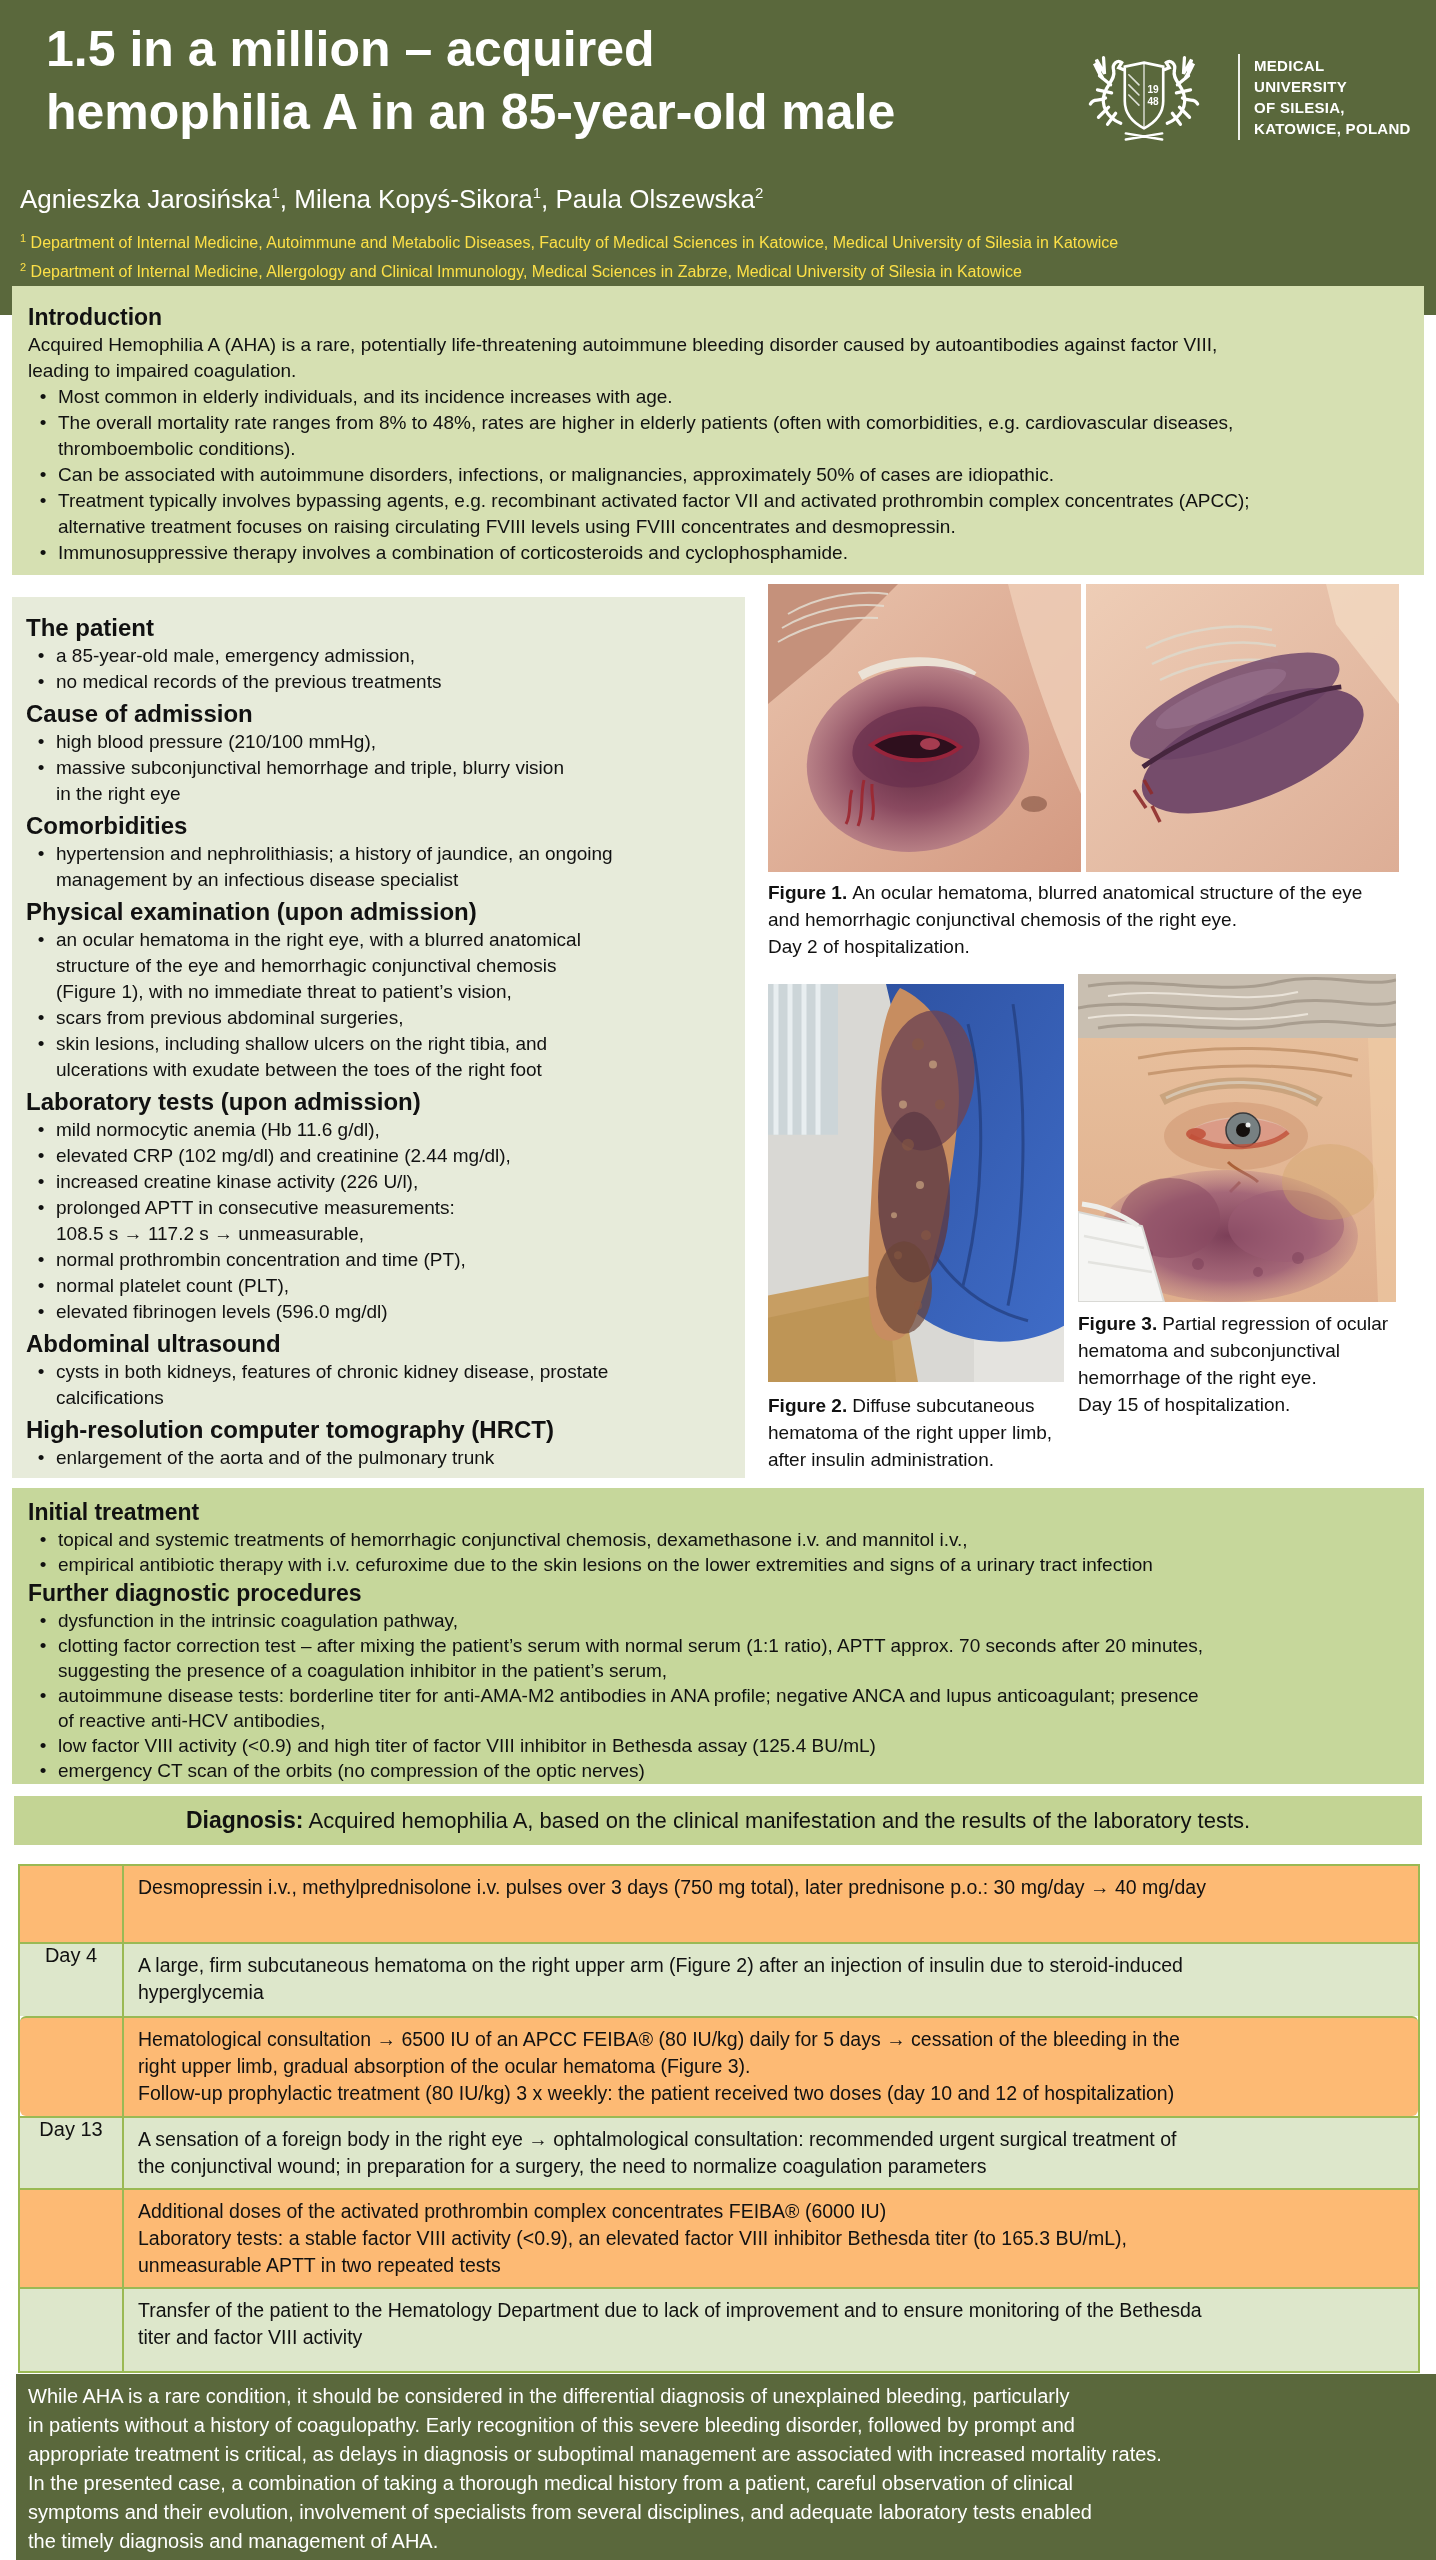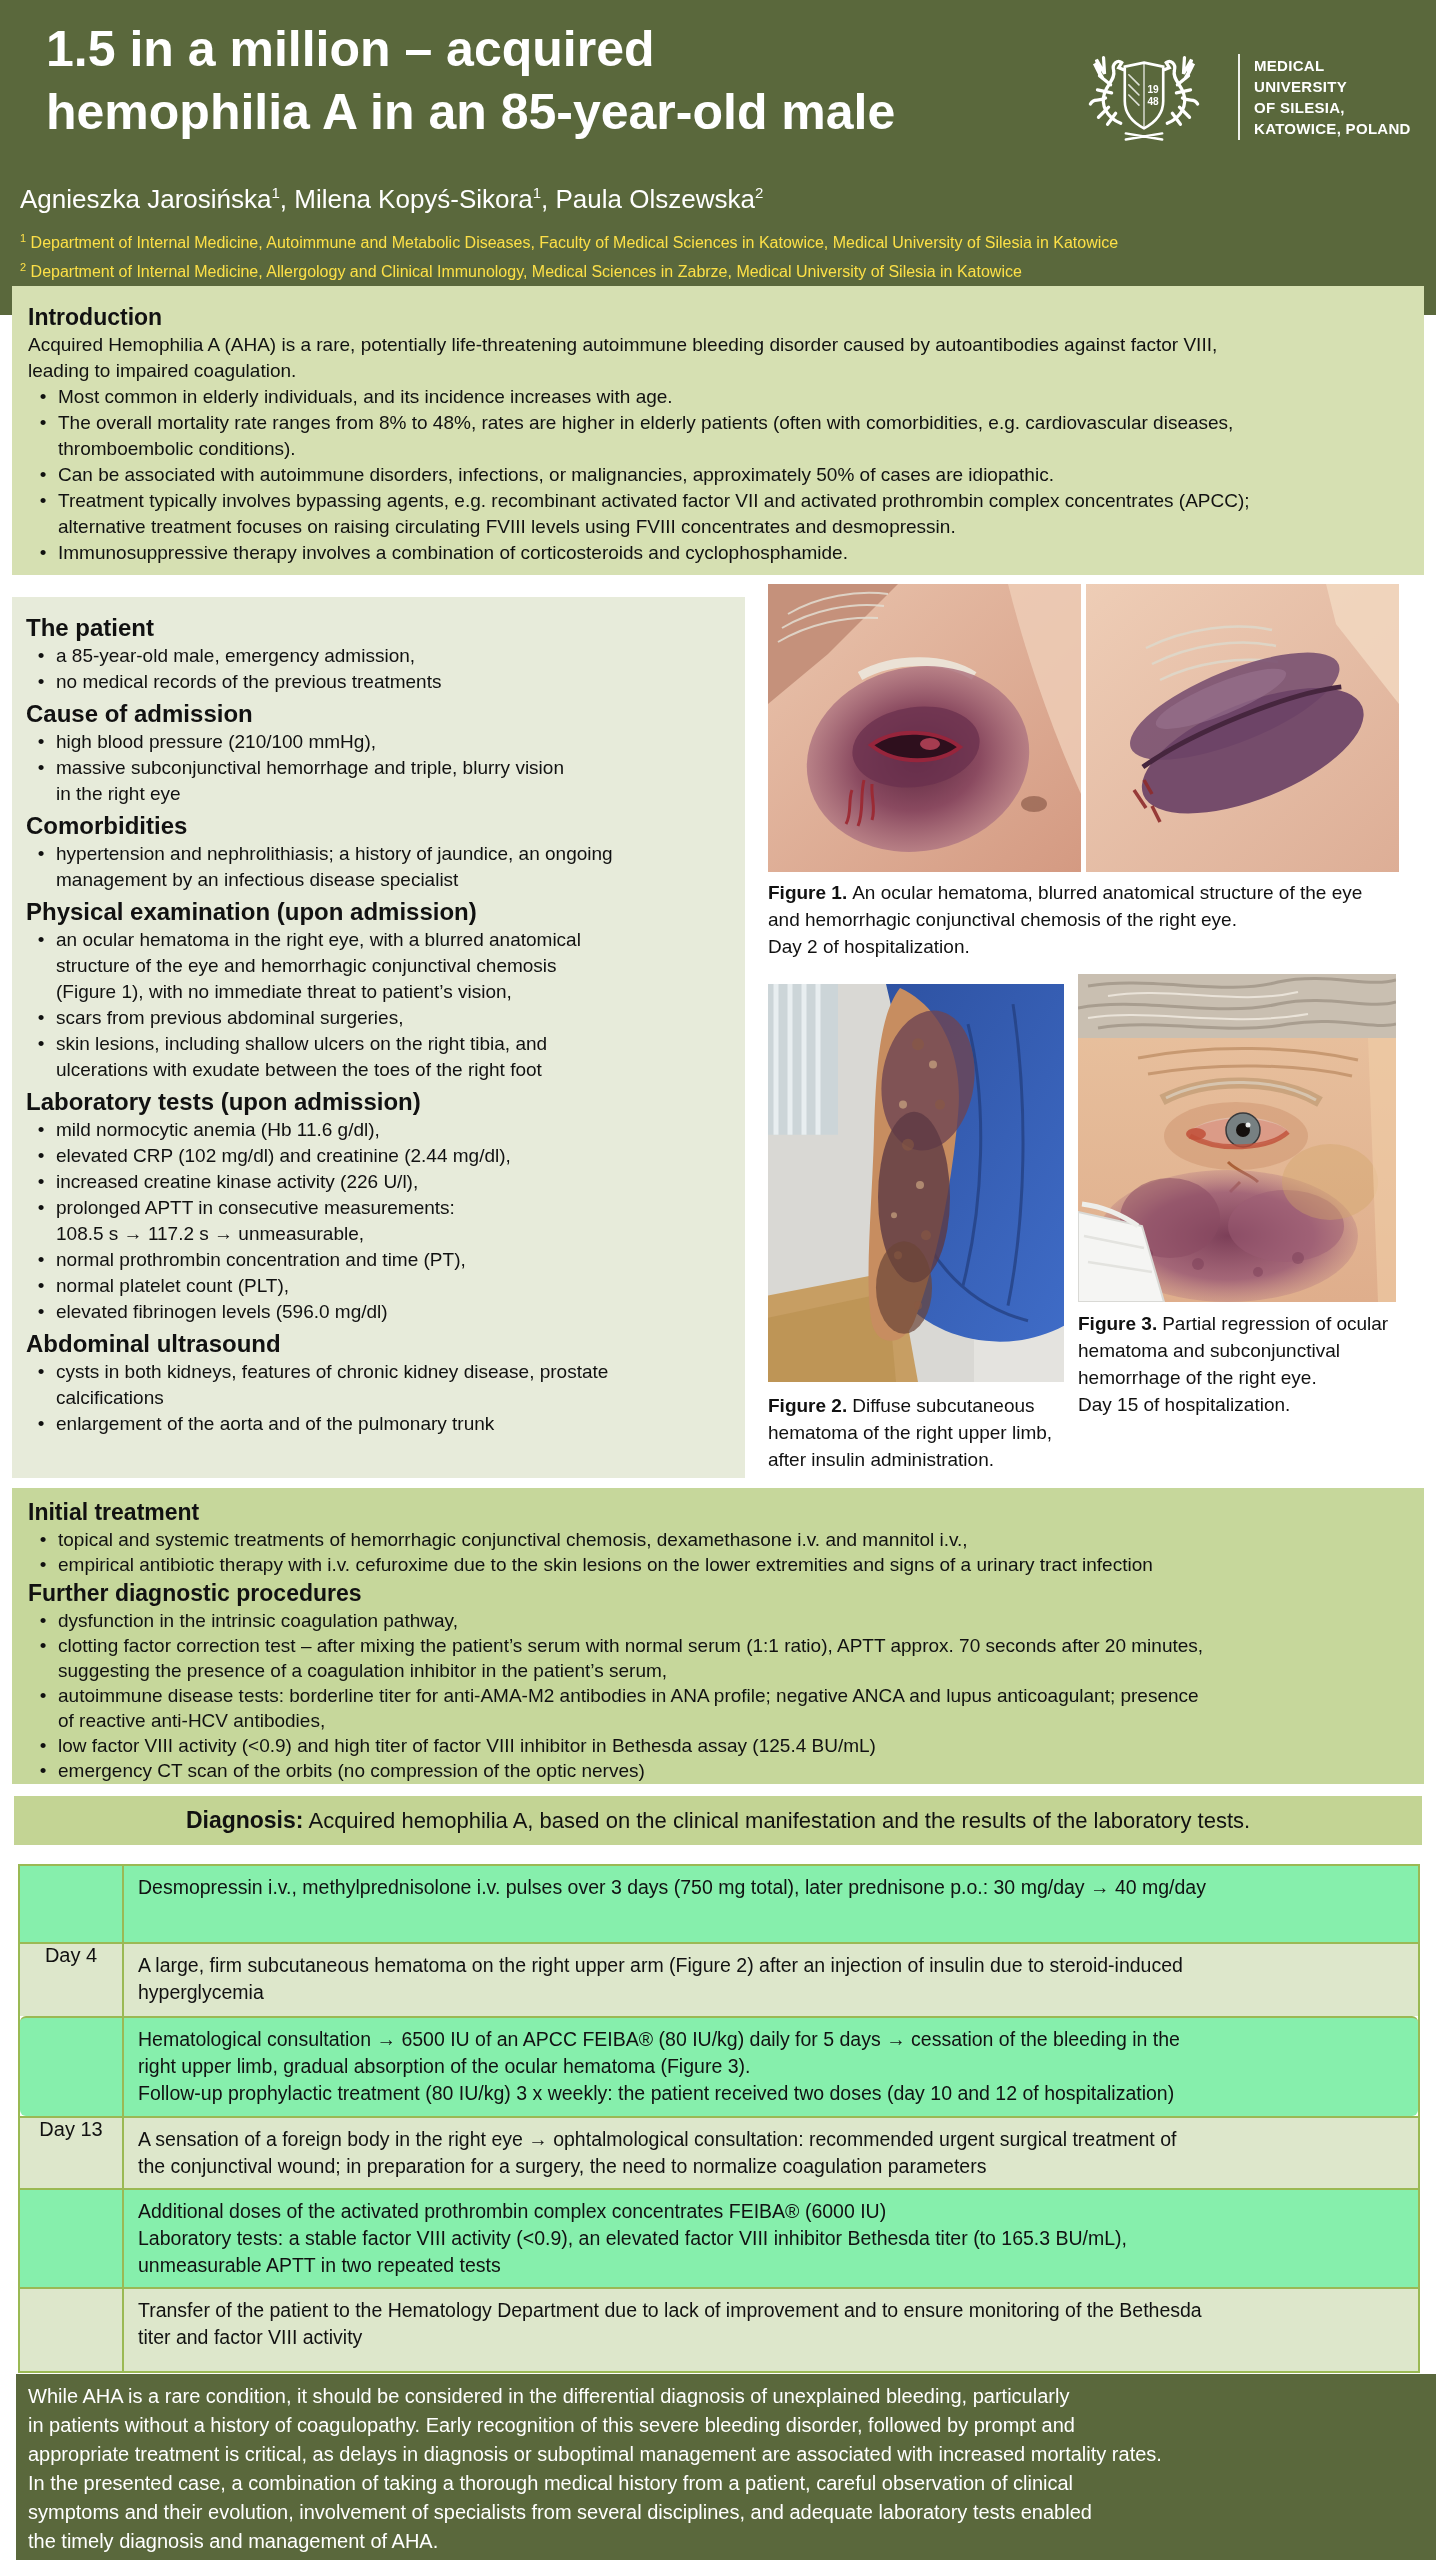--- a/index.html
+++ b/index.html
@@ -50,21 +50,21 @@
 
   
   .diagnosis{position:absolute;left:14px;top:1796px;width:1408px;height:49px;background:#c3d494;
              display:flex;align-items:center;justify-content:center;font-size:22px;box-sizing:border-box;}
   .diagnosis .cap-label{font-size:23px;}
 
   
   .ttable{position:absolute;left:18px;top:1864px;width:1402px;border:2px solid #9ab954;box-sizing:border-box;}
   .trow{display:flex;}
   .trow + .trow{border-top:2px solid #9ab954;}
-  .trow-light{background:#86efac;}
+  .trow-light{background:#fdba74;}
   .trow-dark{background:#dde7cb;}
   .trow:nth-child(1){min-height:76px;}
   .trow:nth-child(2){min-height:72px;}
   .trow:nth-child(3){min-height:98px;border-radius:6px;}
   .trow:nth-child(4){min-height:70px;}
   .trow:nth-child(5){min-height:96px;}
   .trow:nth-child(6){min-height:82px;}
   .tday{flex:0 0 104px;border-right:2px solid #9ab954;padding-top:0;text-align:center;font-size:20px;box-sizing:border-box;}
   .ttext{flex:1;padding:8px 14px;font-size:19.5px;line-height:27px;white-space:pre-line;box-sizing:border-box;}
 
@@ -228,20 +228,21 @@
       <div class="blk-b">
         <span class="dot">•</span>
         <span class="btext">elevated fibrinogen levels (596.0 mg/dl)</span>
       </div>
       <div class="blk-h">Abdominal ultrasound</div>
       <div class="blk-b">
         <span class="dot">•</span>
         <span class="btext">cysts in both kidneys, features of chronic kidney disease, prostate
 calcifications</span>
       </div>
+      <div class="blk-h">High-resolution computer tomography (HRCT)</div>
       <div class="blk-b">
         <span class="dot">•</span>
         <span class="btext">enlargement of the aorta and of the pulmonary trunk</span>
       </div>
     </div>
 
   <div class="figure fig1">
     <svg viewBox="0 0 313 288" preserveAspectRatio="none" aria-hidden="true">
       <defs>
         <linearGradient id="skinA" x1="0" y1="0" x2="1" y2="1">

